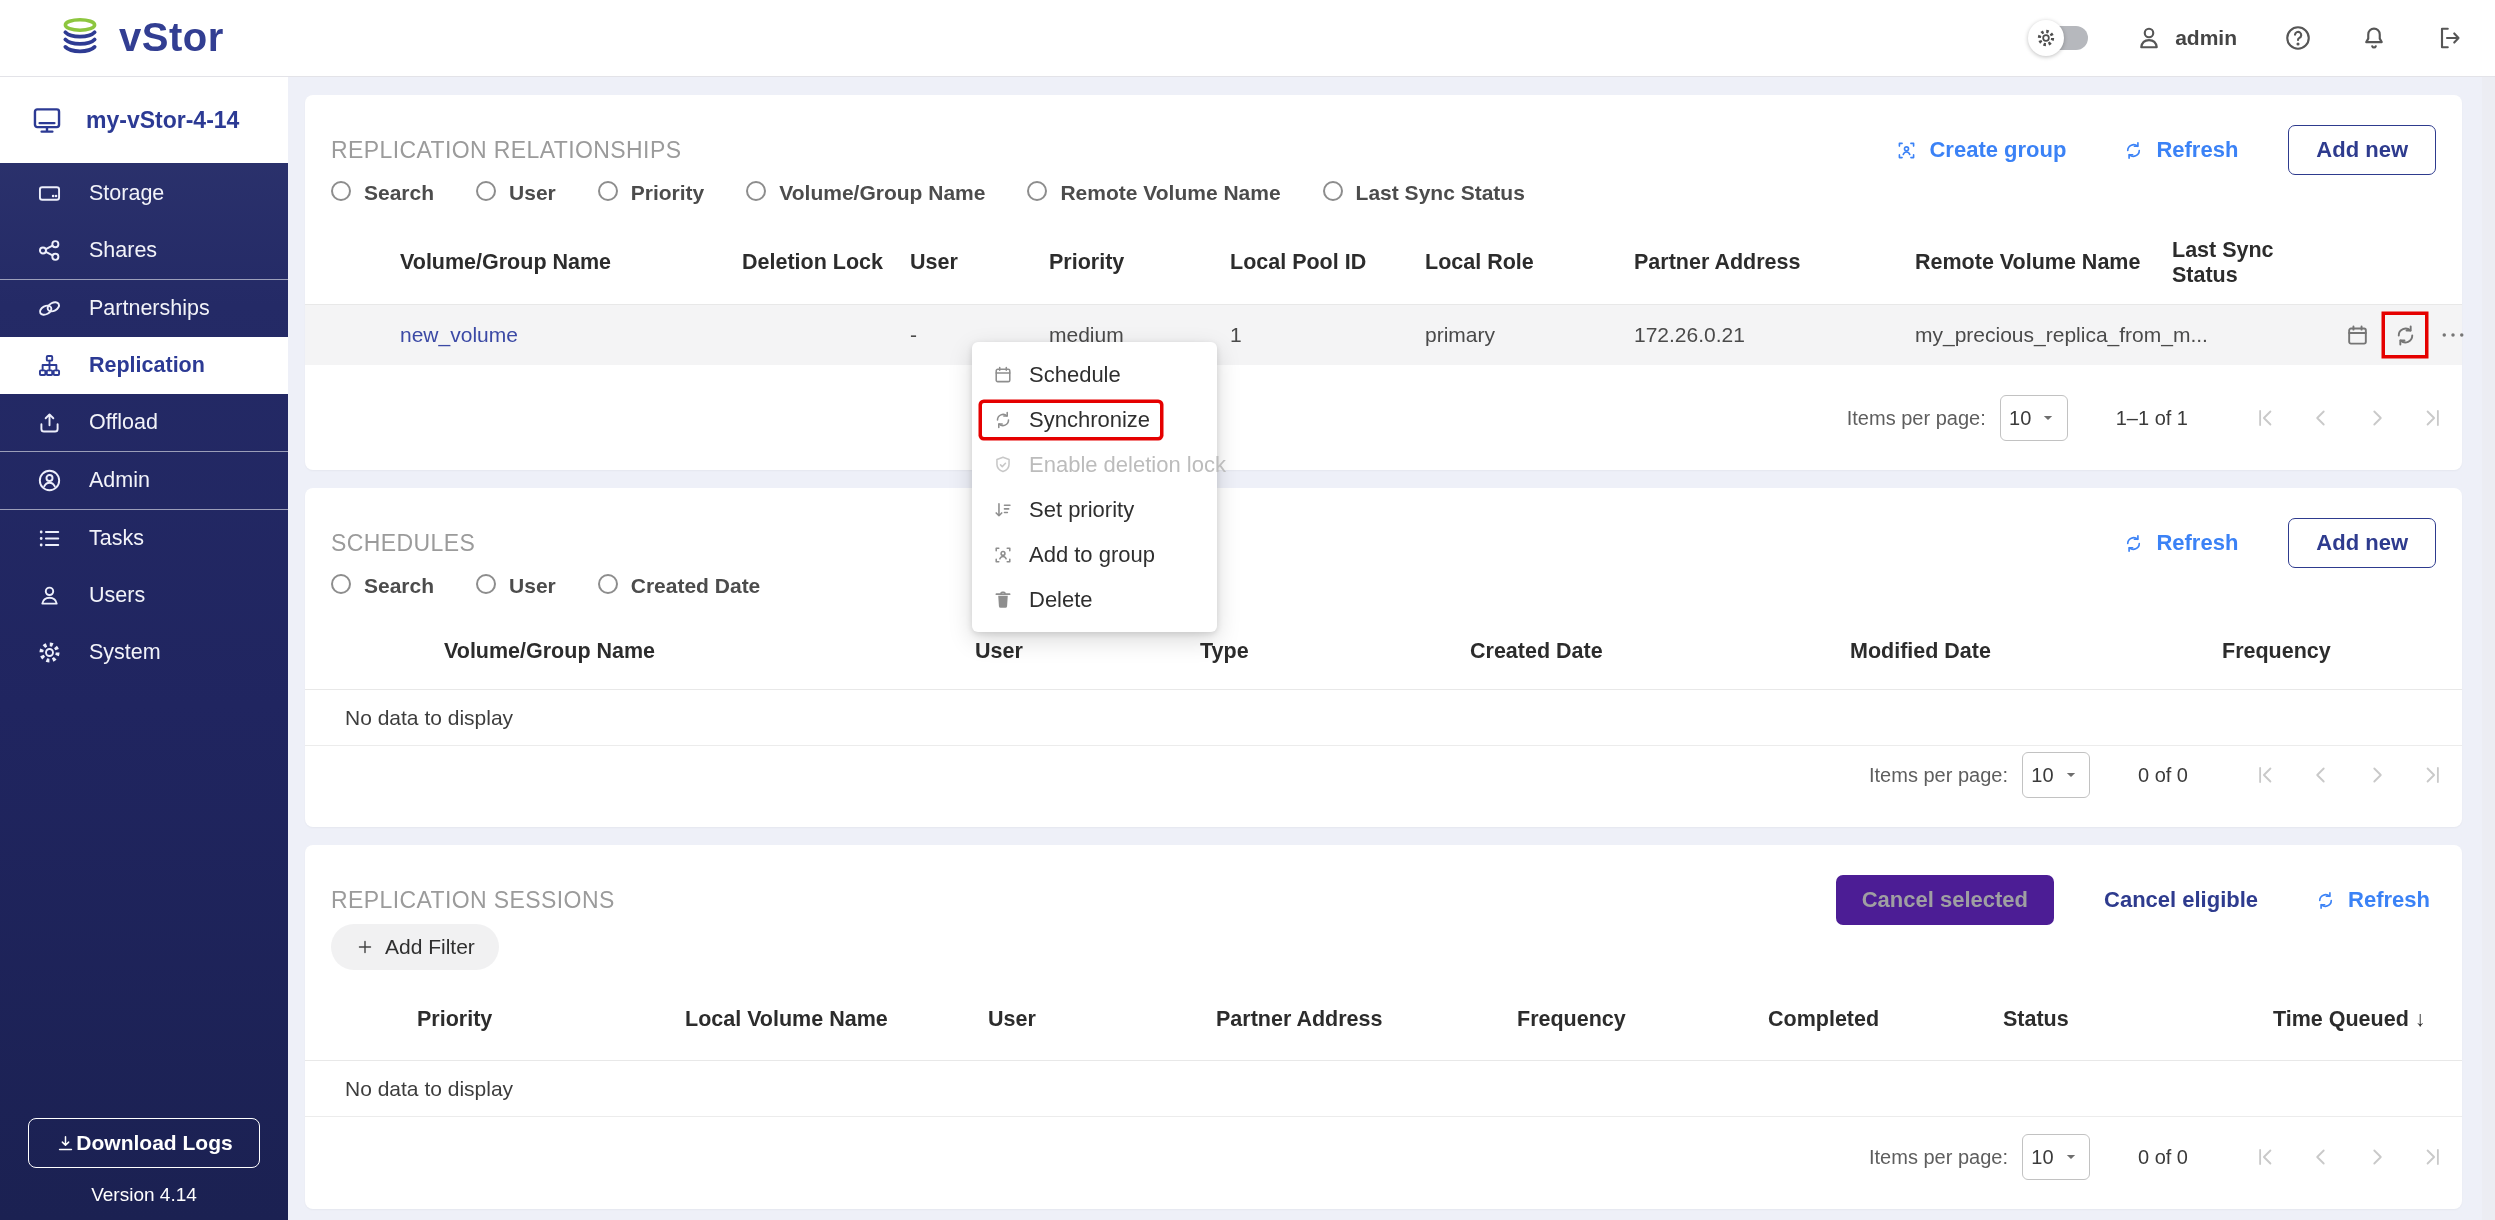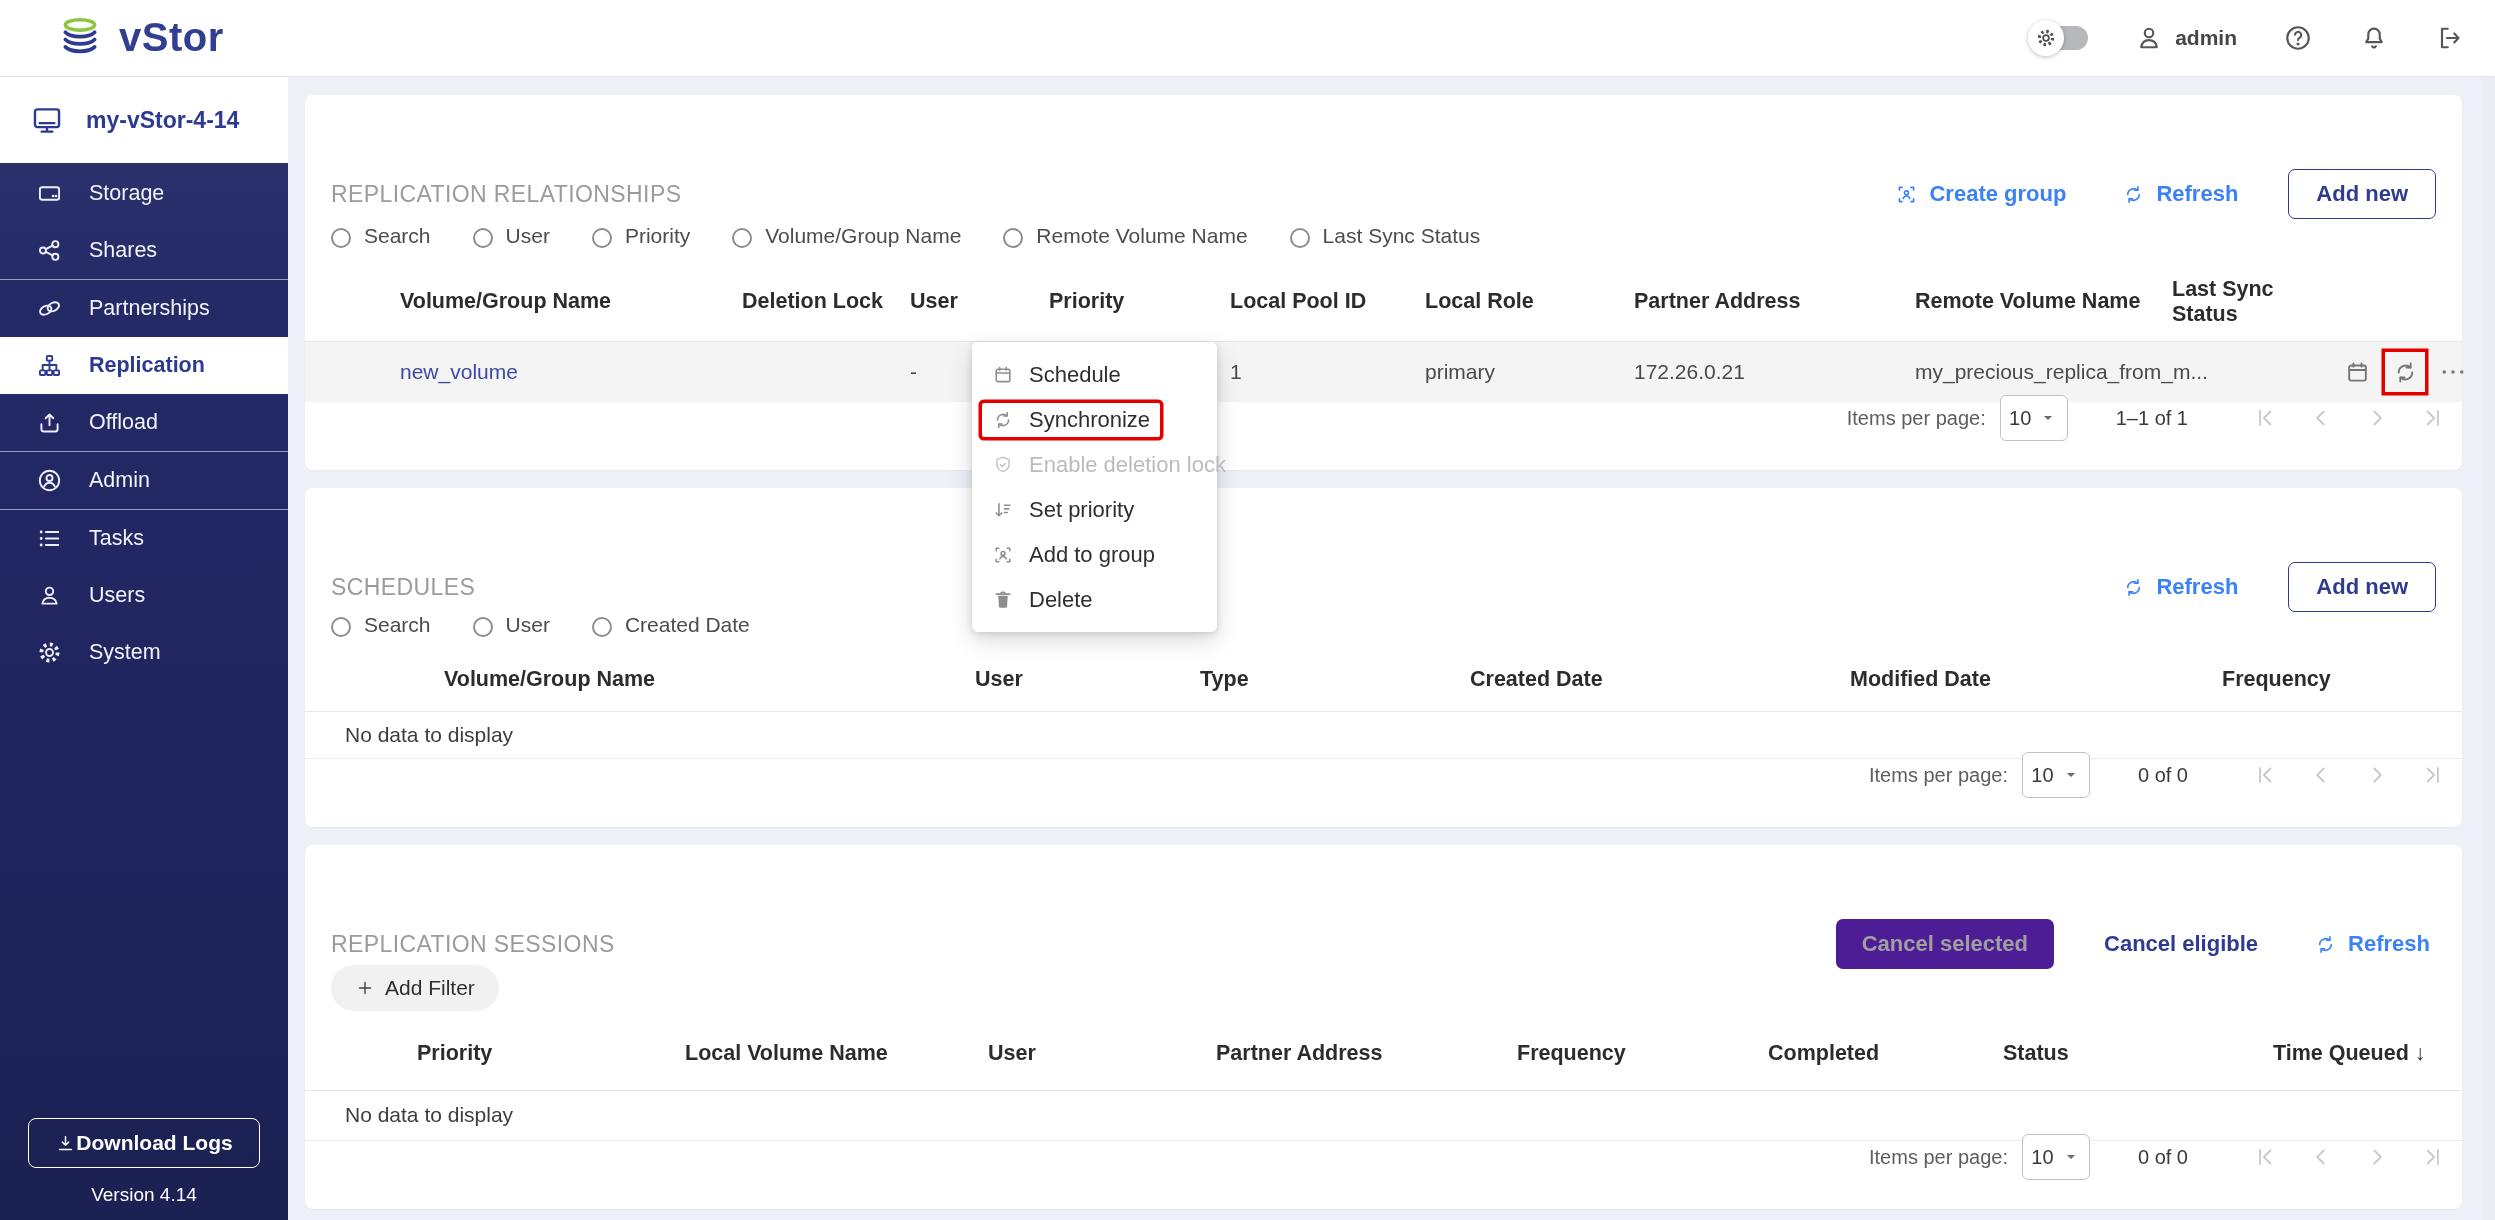--- a/index.html
+++ b/index.html
@@ -41,33 +41,33 @@
   .dl-icon{width:21px;height:21px;}
   .version{color:#fff;font-size:19px;margin-top:16px;}
 
   
   .main{position:absolute;left:288px;top:77px;right:13px;bottom:0;padding:18px 20px 0 17px;display:flex;flex-direction:column;gap:18px;overflow:hidden;}
   .scroll-strip{position:absolute;top:77px;right:0;bottom:0;width:13px;background:#ecedf3;}
   .card{background:#fff;border-radius:8px;box-shadow:0 1px 2px rgba(0,0,0,.04);display:flex;flex-direction:column;overflow:visible;}
   .card-rel{height:375px;}
   .card-sch{height:339px;}
   .card-ses{height:364px;}
-  .card-head{height:70px;display:flex;align-items:center;justify-content:space-between;padding:40px 26px 0 26px;margin-top:44px;}
+  .card-head{height:70px;display:flex;align-items:center;justify-content:space-between;padding:40px 26px 0 26px;}
   .card-title{margin:0;font-size:23px;font-weight:400;color:#9b9b9b;letter-spacing:.4px;}
   .head-actions{display:flex;align-items:center;gap:44px;}
   .link-btn{display:flex;align-items:center;gap:11px;font-size:22px;font-weight:700;color:#3b82f6;background:none;border:none;font-family:inherit;cursor:pointer;}
   .lb-icon{width:23px;height:23px;}
   .outline-btn{font-size:22px;font-weight:700;color:#2e3b8e;border:1.5px solid #2e3b8e;border-radius:7px;background:#fff;
     padding:11px 27px;font-family:inherit;cursor:pointer;}
   .pill-disabled{background:#4c1d95;color:#9f9fa2;font-size:22px;font-weight:700;border:none;border-radius:7px;
     padding:12px 26px;font-family:inherit;}
   .text-btn{color:#2e3b8e;font-size:22px;font-weight:700;background:none;border:none;font-family:inherit;cursor:pointer;}
 
   .filters{height:56px;display:flex;align-items:center;gap:42px;padding:0 26px;}
-  .filter{display:flex;align-items:flex-end;gap:13px;cursor:pointer;}
+  .filter{display:flex;align-items:flex-start;gap:13px;cursor:pointer;font-weight:bold;}
   .radio{width:20px;height:20px;border:2px solid #8d8d8d;border-radius:50%;}
   .filter-label{font-size:21px;color:#4c4c4c;}
 
   .rel-grid{display:grid;grid-template-columns:342px 168px 139px 181px 195px 209px 281px 257px 165px 1fr;padding-left:95px;align-items:center;}
   .sch-grid{display:grid;grid-template-columns:531px 225px 270px 380px 372px 1fr;padding-left:139px;align-items:center;}
   .ses-grid{display:grid;grid-template-columns:268px 303px 228px 301px 251px 235px 270px 1fr;padding-left:112px;align-items:center;}
   .thead{border-bottom:1px solid #e8e8e8;}
   .card-rel .thead{height:84px;}
   .card-sch .thead{height:76px;}
   .card-ses .thead{height:82px;}

